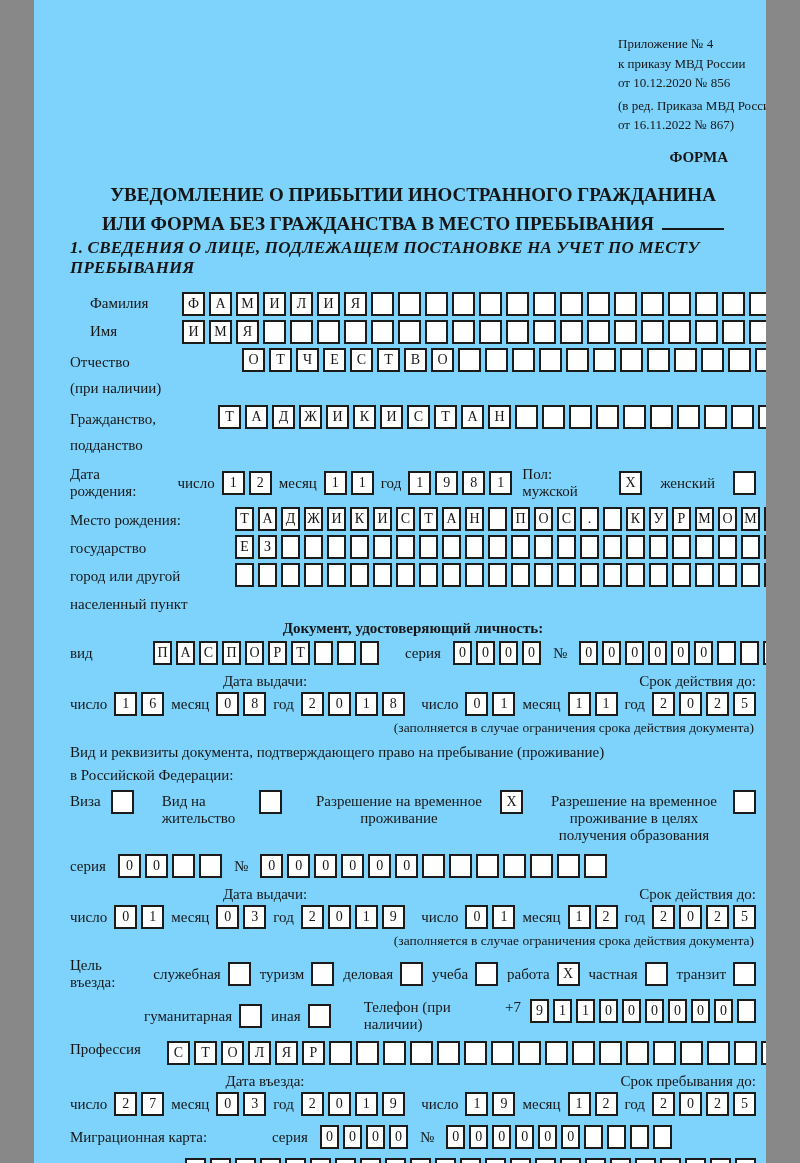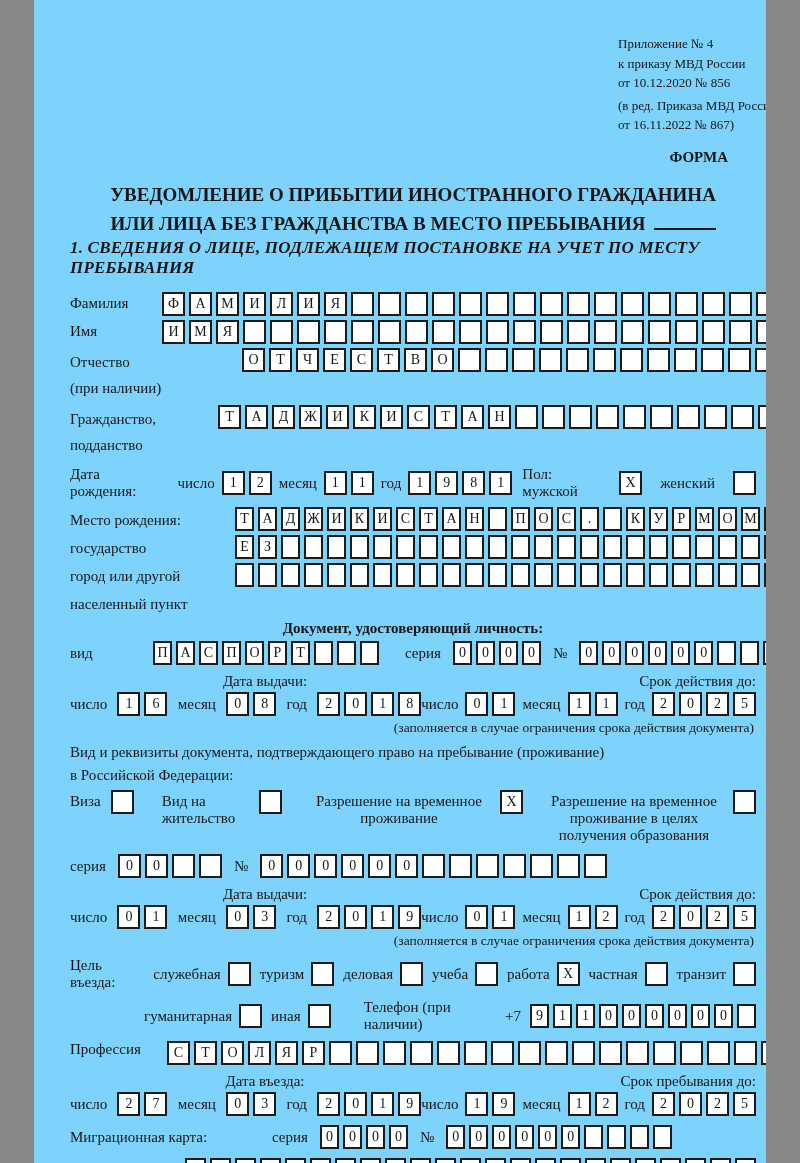--- a/index.html
+++ b/index.html
@@ -20,43 +20,43 @@
   .cell {
     width:19px; height:20px; border:2px solid #1b1b1b; background:#fff;
     display:inline-flex; align-items:center; justify-content:center;
     font-size:14px; line-height:1; flex:0 0 auto;
   }
   .cells-sm .cell { width:15px; }
   .cells-md .cell { width:17px; }
 
   .frow { display:flex; align-items:flex-start; margin-top:4px; }
   .lbl { flex:0 0 auto; padding-top:3px; }
-  .w92  { width:92px; }  .w172 { width:172px; } .w148 { width:148px; }
+  .w92  { width:92px;margin-left:20px; }  .w172 { width:172px; } .w148 { width:148px; }
   .w165 { width:165px; } .w71  { width:71px; }  .w97  { width:97px; }
   .lbl2 { line-height:1.7; padding-top:2px; }
   .stack { display:flex; flex-direction:column; gap:4px; }
 
   .dgline { display:flex; align-items:center; margin-top:2px; }
-  .dg { display:inline-flex; align-items:center; gap:7px;justify-content:space-between; }
+  .dg { display:inline-flex; align-items:center; gap:7px; }
   .two-head { display:flex; margin-top:8px; }
   .two-head .h1 { width:390px; text-align:center; }
   .two-head .h2 { flex:1; text-align:right; }
   .two-dg { display:flex; margin-top:2px; }
   .two-dg .g1 { width:390px; }
   .two-dg .g2 { flex:1; }
   .note-right { text-align:right; font-size:13.5px; margin-top:4px; padding-right:2px; }
 
   .plain { margin-top:8px; }
   .resopts { display:flex; align-items:flex-start; margin-top:6px; gap:14px; }
   .opt { display:flex; align-items:flex-start; gap:10px; }
   .opt .olabel { padding-top:3px; }
   .opt .ctr { text-align:center; }
   .wrap180 { width:182px; } .wrap190 { width:178px; }
 
-  .popts { display:flex; align-items:center; margin-top:8px; gap:9px; flex-wrap:nowrap; }
+  .popts { display:flex; margin-top:8px; gap:9px; flex-wrap:nowrap; }
   .popt { display:inline-flex; align-items:center; gap:7px; }
 
   .reps { display:flex; align-items:flex-start; margin-top:6px; }
   .reps .rlabels { width:145px; line-height:1.55; padding-top:2px; }
 </style>
 </head>
 <body>
 
 <div class="page">
 
@@ -66,21 +66,21 @@
     <div>от 10.12.2020 № 856</div>
     <div class="gap"></div>
     <div>(в ред. Приказа МВД России</div>
     <div>от 16.11.2022 № 867)</div>
   </div>
 
   <div class="form-word">ФОРМА</div>
 
   <div class="title">
     <div>УВЕДОМЛЕНИЕ О ПРИБЫТИИ ИНОСТРАННОГО ГРАЖДАНИНА</div>
-    <div><span>ИЛИ ЛИЦА БЕЗ ГРАЖДАНСТВА В МЕСТО ПРЕБЫВАНИЯ</span><span class="blank-line"></span></div>
+    <div><span>ИЛИ ФОРМА БЕЗ ГРАЖДАНСТВА В МЕСТО ПРЕБЫВАНИЯ</span><span class="blank-line"></span></div>
   </div>
 
   <div class="sec-head">1. СВЕДЕНИЯ О ЛИЦЕ, ПОДЛЕЖАЩЕМ ПОСТАНОВКЕ НА УЧЕТ ПО МЕСТУ ПРЕБЫВАНИЯ</div>
 
   <div class="frow vctr" style="margin-top:14px;">
     <span class="lbl w92">Фамилия</span>
     <span class="cells">
         <span class="cell">Ф</span>
         <span class="cell">А</span>
         <span class="cell">М</span>

